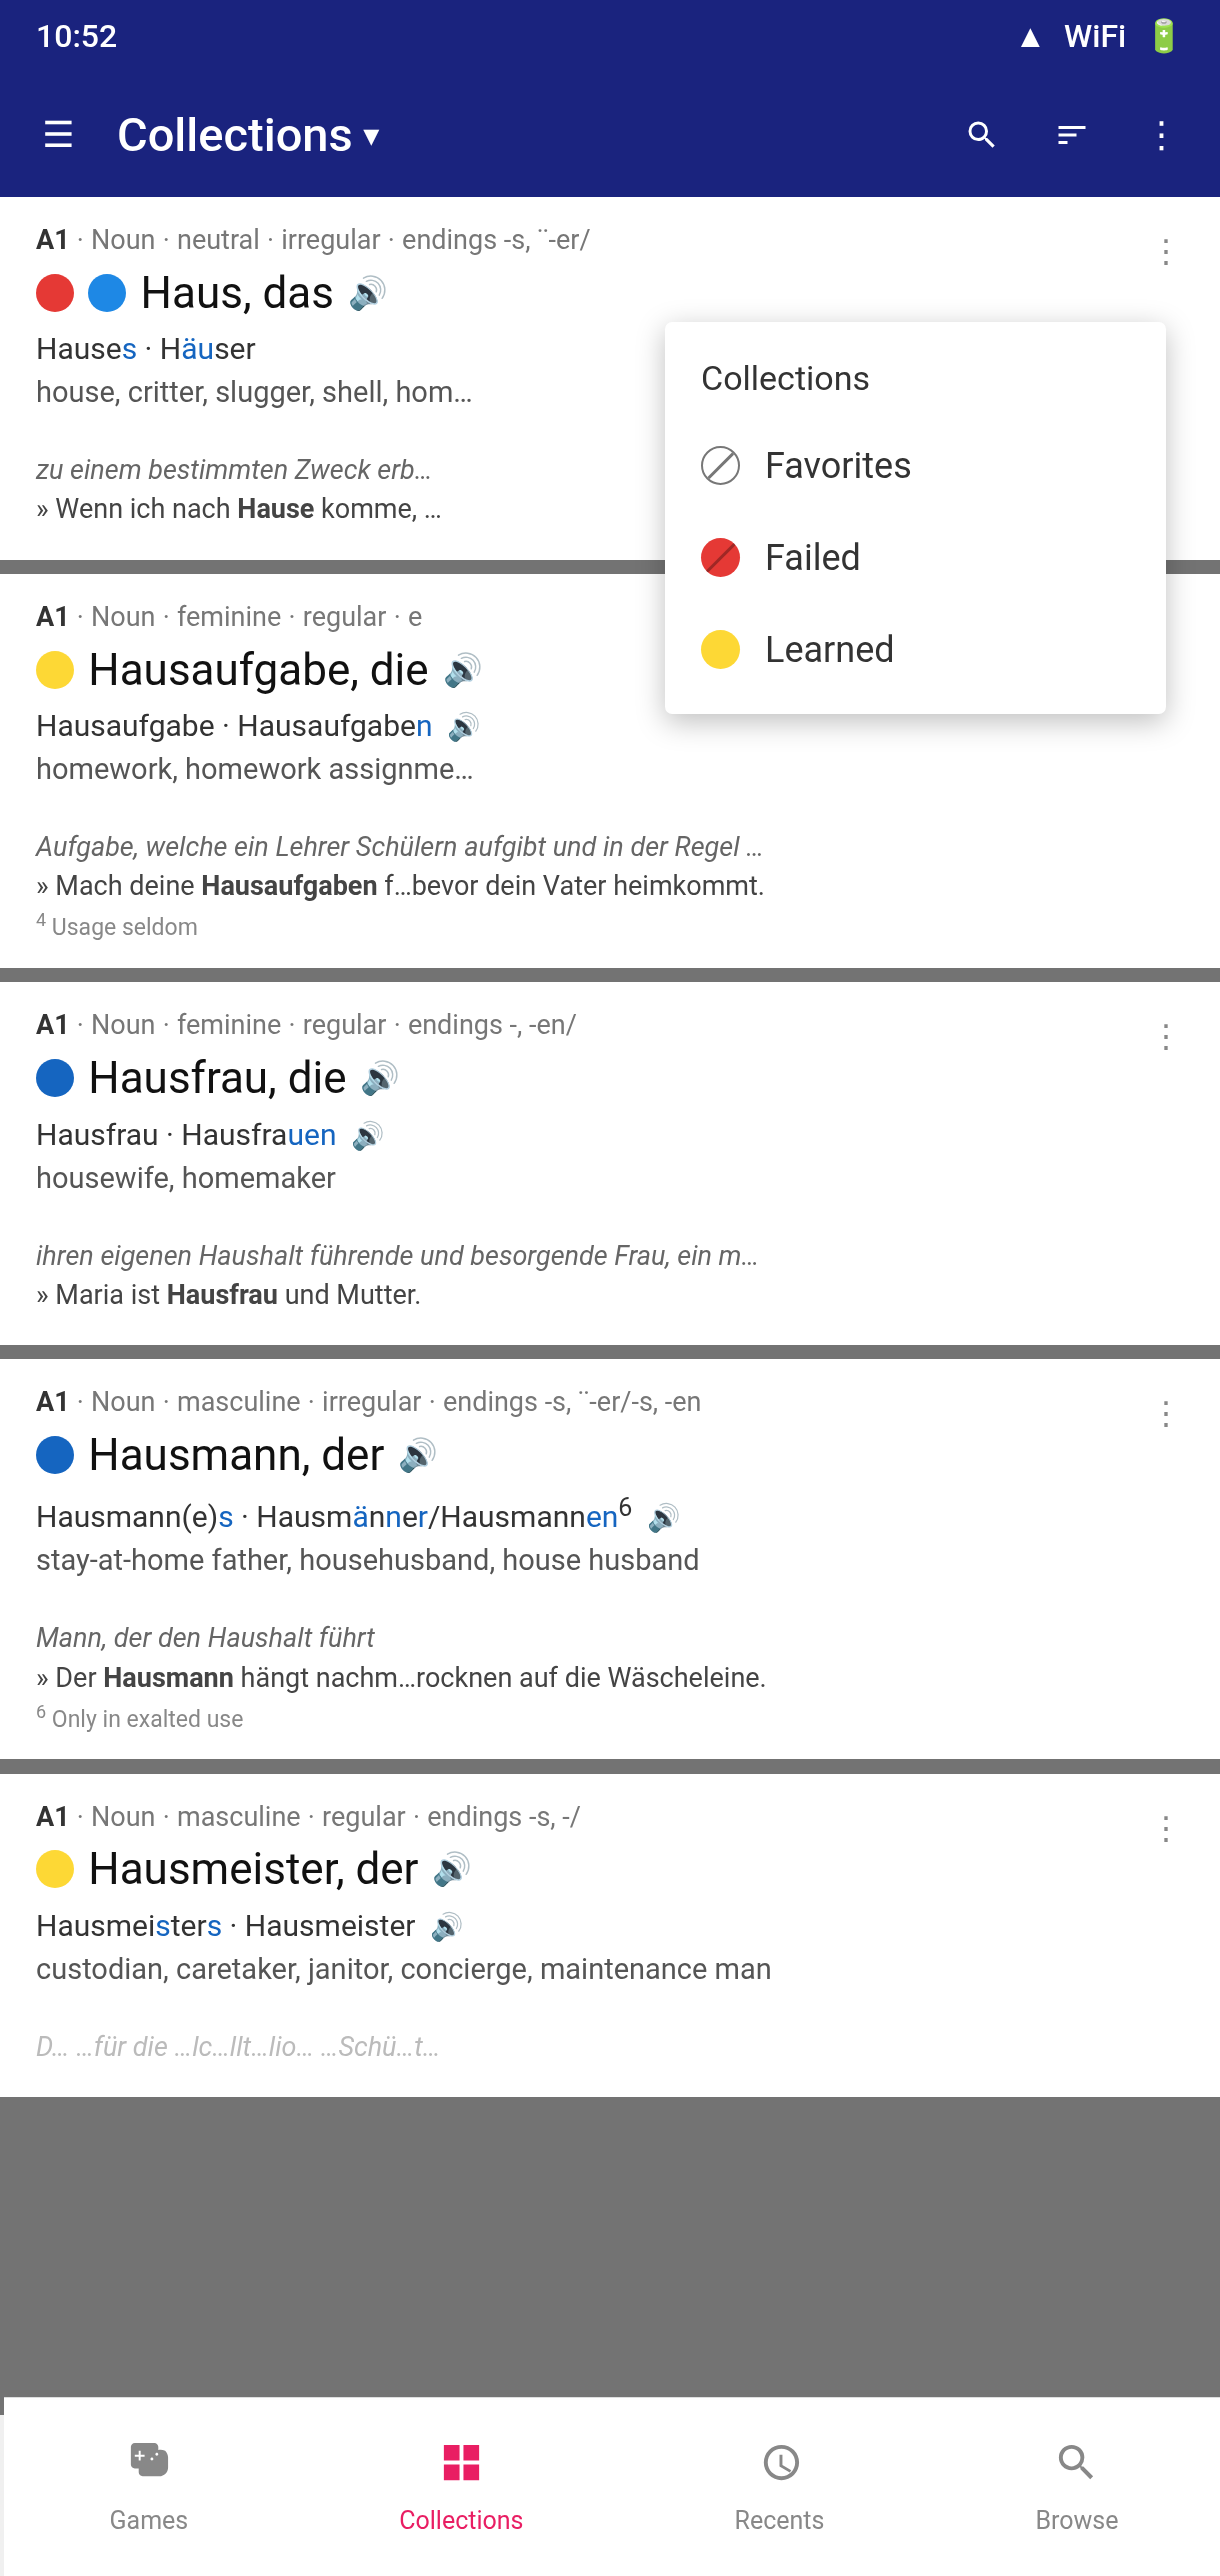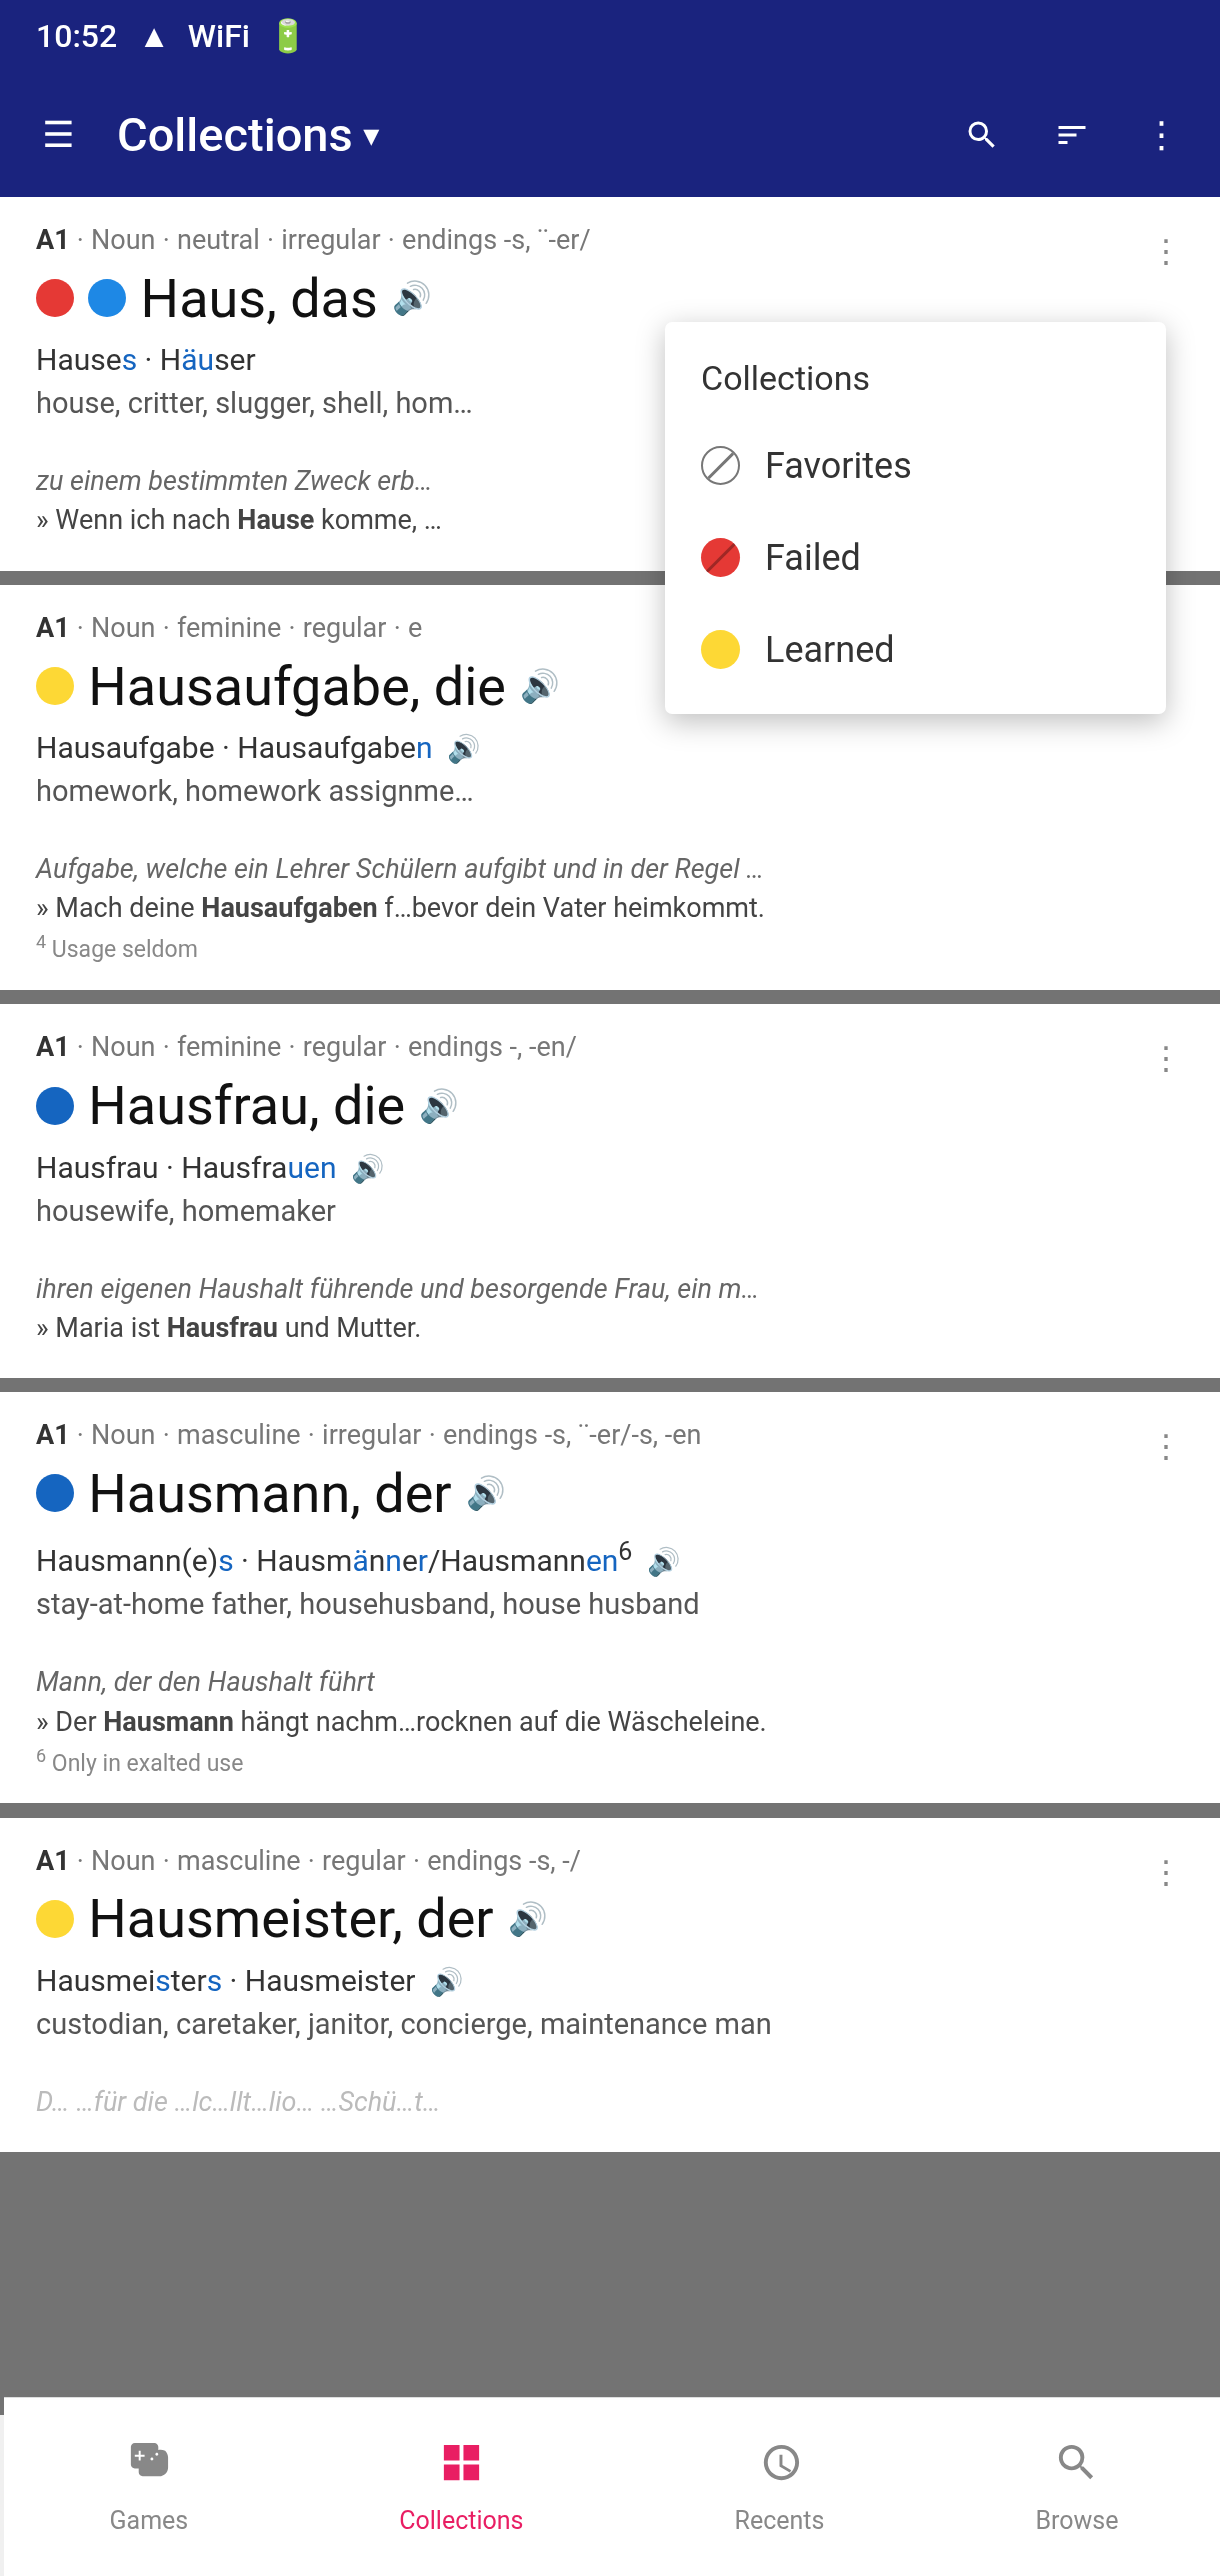--- a/index.html
+++ b/index.html
@@ -12,20 +12,21 @@
       overflow-x: hidden;
     }
 
     
     .status-bar {
       background: #1a237e;
       color: white;
       height: 72px;
       display: flex;
       align-items: center;
+      justify-content: space-between;
       padding: 0 36px;
       font-size: 32px;
       font-weight: 500;
       gap: 21px;
     }
     .status-right {
       display: flex;
       align-items: center;
       gap: 18px;
     }
@@ -101,21 +102,21 @@
       height: 38px;
       border-radius: 50%;
       flex-shrink: 0;
     }
     .dot-red { background: #e53935; }
     .dot-blue { background: #1e88e5; }
     .dot-yellow { background: #fdd835; }
     .dot-blue-filled { background: #1565c0; }
 
     .word-title {
-      font-size: 54px;
+      font-size: 44px;
       font-weight: 400;
       color: #111;
     }
     .speaker-icon {
       font-size: 32px;
       color: #888;
     }
     .word-forms {
       font-size: 30px;
       color: #333;

